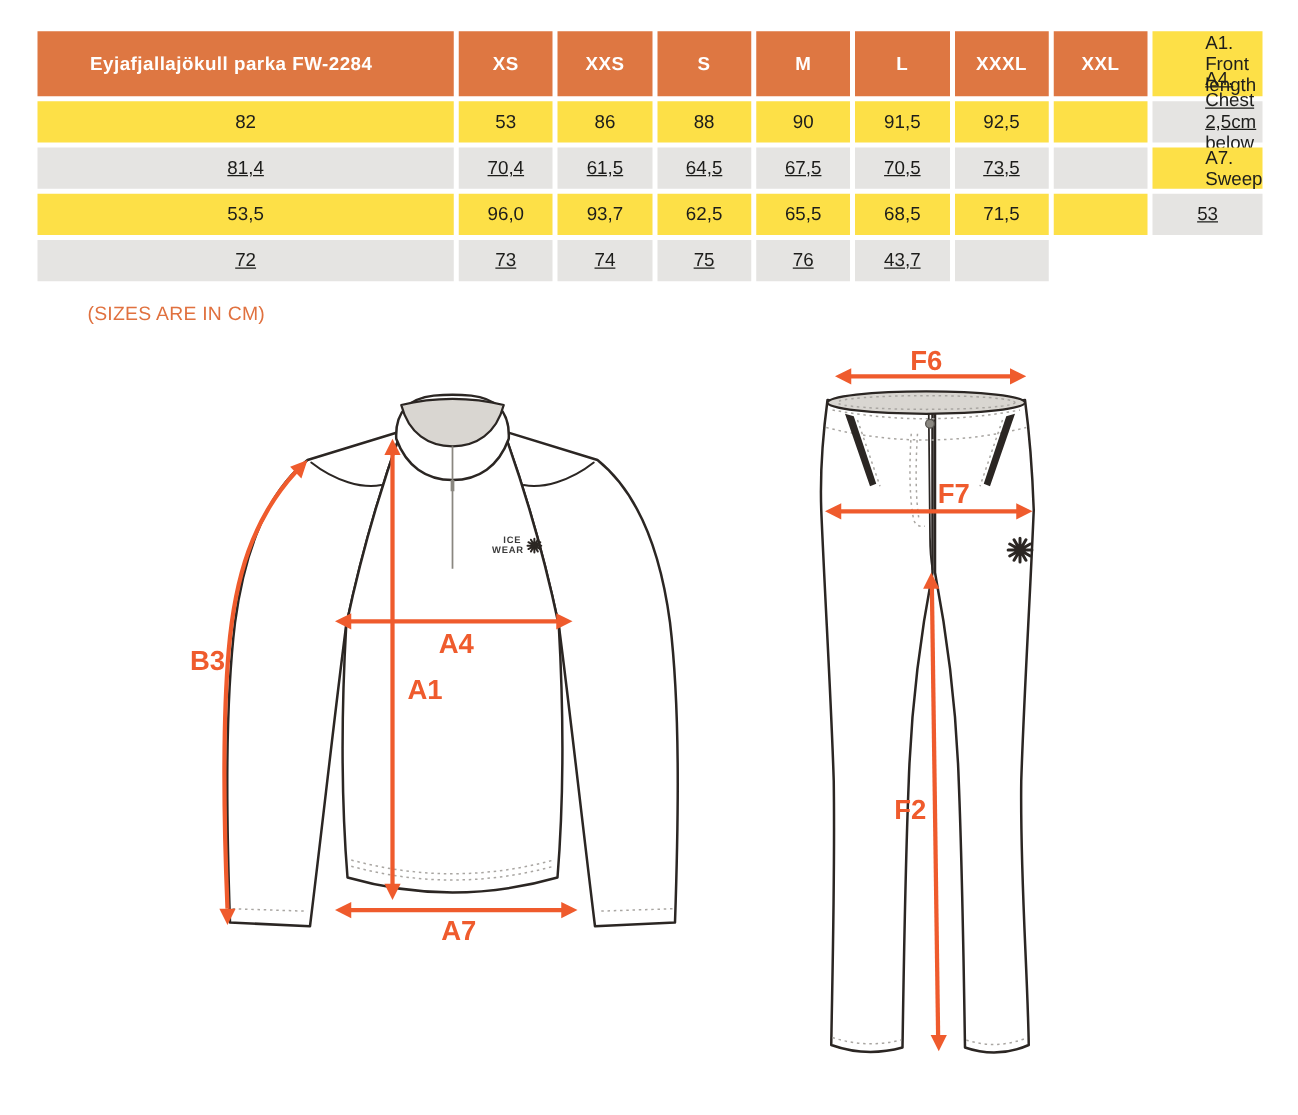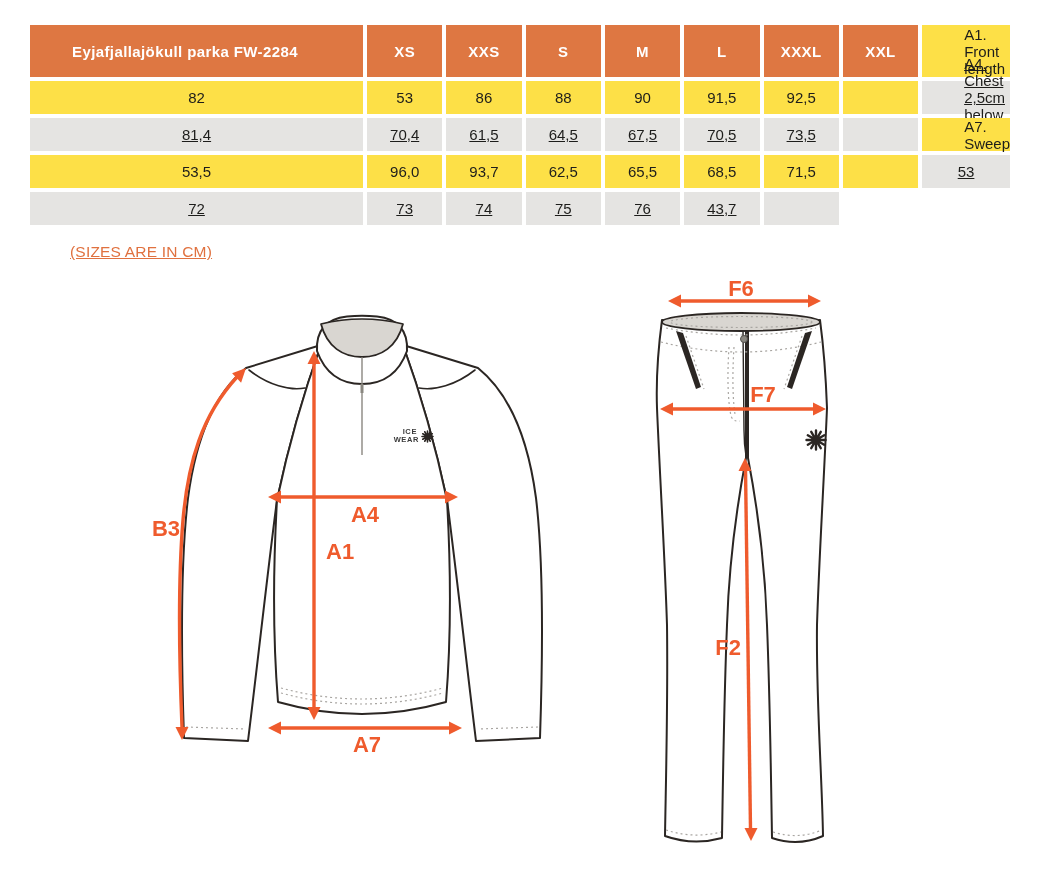--- a/index.html
+++ b/index.html
@@ -14,21 +14,21 @@
     grid-template-rows:52px repeat(4, 33px);
     gap:4px; background:#ffffff;
   }
   .cell { display:flex; align-items:center; justify-content:center; font-size:15px; color:#1D1D1B; }
   .th { background:#DE7742; color:#ffffff; font-weight:bold; letter-spacing:.4px; }
   .left { justify-content:flex-start; padding-left:42px; }
   .r-dark { background:#fde047; }
   .r-light { background:#E5E4E2;text-decoration:underline; }
   .sizes-note {
     position:absolute; top:243px; left:70px;
-    color:#E0713F; font-size:15.5px; letter-spacing:.2px;text-decoration:underline;
+    color:#E0713F; font-size:15.5px; letter-spacing:.2px;
   }
   .diagram-svg { position:absolute; top:270px; left:0; }
   .outline { fill:#ffffff; stroke:#2B2623; stroke-width:2; stroke-linejoin:round; }
   .fillgray { fill:#D9D6D1; stroke:#2B2623; stroke-width:1.8; stroke-linejoin:round; }
   .seam { fill:none; stroke:#2B2623; stroke-width:1.6; stroke-linecap:round; }
   .thin { fill:none; stroke:#2B2623; stroke-width:1.4; }
   .stitch { fill:none; stroke:#A9A6A2; stroke-width:1.2; stroke-dasharray:2 3; }
   .zip { stroke:#8A8780; stroke-width:1.4; }
   .arrow { stroke:#EF5B2D; stroke-width:3.4; fill:none; stroke-linecap:butt; }
   .ah { fill:#EF5B2D; stroke:none; }

